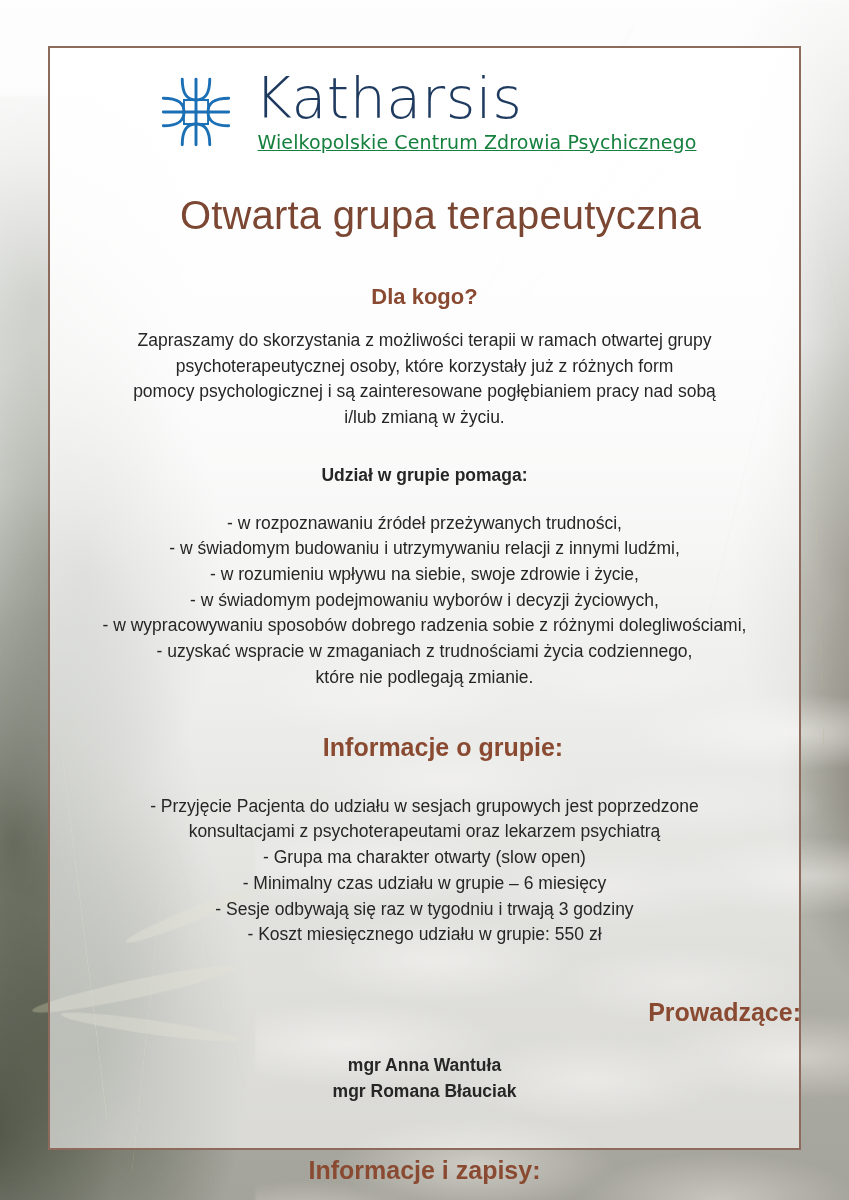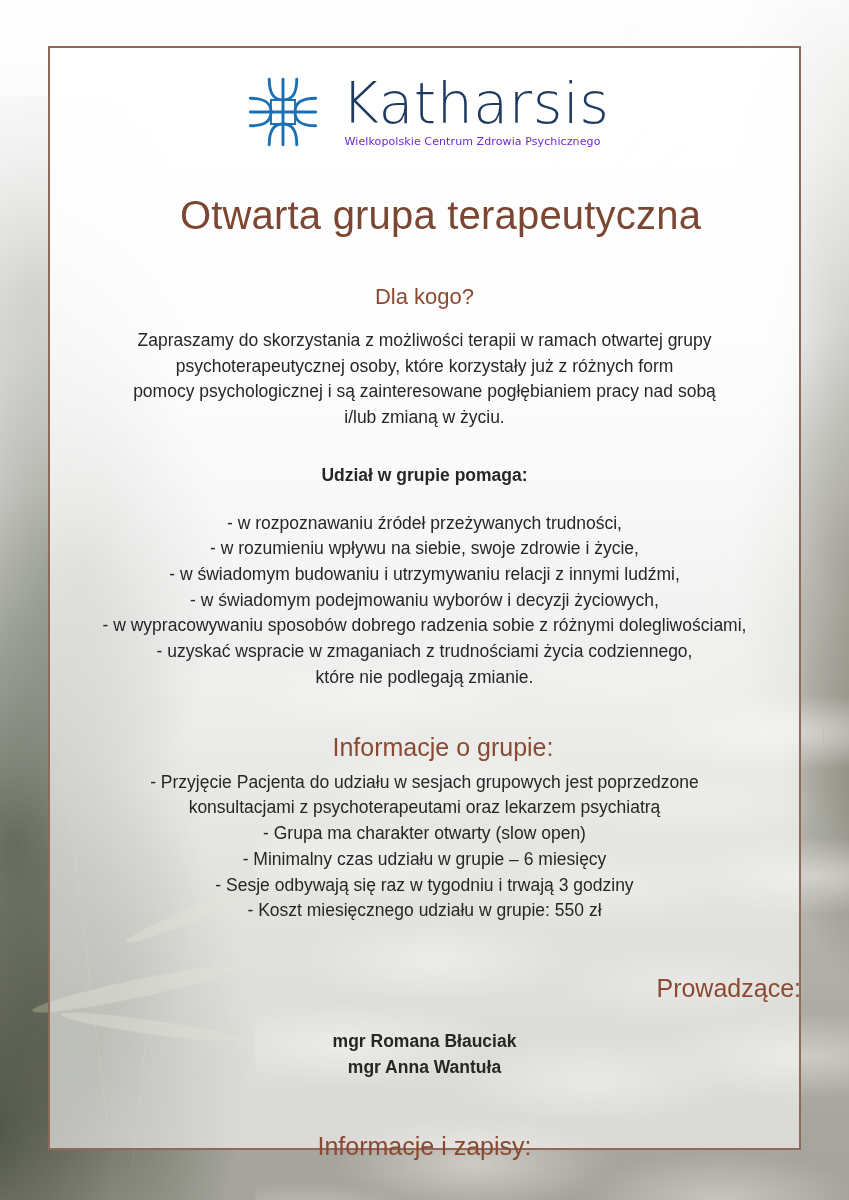--- a/index.html
+++ b/index.html
@@ -214,62 +214,63 @@
   .brand {
     font-family: "DejaVu Sans", sans-serif;
     font-size: 57px;
     font-weight: 300;
     letter-spacing: .5px;
     color: #1e3a5f;
     line-height: .96;
   }
   .tagline {
     font-family: "DejaVu Sans", sans-serif;
-    font-size: 11px;
+    font-size: 19px;
     font-weight: 400;
     letter-spacing: .1px;
-    color: #6d28d9;
+    color: #15803d;
     margin-top: 5px;
     padding-left: 3px;
+    text-decoration: underline;
   }
 
   
   .headline {
     margin-top: 38px;
     font-size: 40px;
     font-weight: 400;
     color: #7b4632;
     letter-spacing: .2px;
     padding-left: 32px;
   }
 
   
   .sec-head {
     color: #8a4a31;
-    font-weight: normal;
+    font-weight: bold;
   }
   .h-small  { font-size: 22px; }
   .h-medium { font-size: 25px; }
 
   
   .body-text {
     color: #262626;
     font-size: 17.5px;
     line-height: 1.47;
   }
   .body-text.bold { font-weight: bold; }
 
   .blk { padding: 0 24px; }
 
   .m-dlakogo     { margin-top: 46px; }
   .m-para1       { margin-top: 18px; }
   .m-udzial      { margin-top: 32px; }
   .m-list1       { margin-top: 22px; }
   .m-infogrupie  { margin-top: 42px; padding-left: 37px; }
-  .m-list2       { margin-top: 8px; }
+  .m-list2       { margin-top: 32px; }
   .m-prowadzace  { margin-top: 50px; text-align: right; }
   .m-leaders     { margin-top: 26px; }
   .m-zapisy      { margin-top: 52px; }
 
   .line { display: block; }
 </style>
 </head>
 <body>
 
 <div class="poster">
@@ -328,40 +329,40 @@
     <div class="body-text blk m-para1">
       <span class="line">Zapraszamy do skorzystania z możliwości terapii w ramach otwartej grupy</span>
       <span class="line">psychoterapeutycznej osoby, które korzystały już z różnych form</span>
       <span class="line">pomocy psychologicznej i są zainteresowane pogłębianiem pracy nad sobą</span>
       <span class="line">i/lub zmianą w życiu.</span>
     </div>
 
     <div class="body-text bold m-udzial">Udział w grupie pomaga:</div>
     <div class="body-text blk m-list1">
       <span class="line">- w rozpoznawaniu źródeł przeżywanych trudności,</span>
+      <span class="line">- w świadomym budowaniu i utrzymywaniu relacji z innymi ludźmi,</span>
       <span class="line">- w rozumieniu wpływu na siebie, swoje zdrowie i życie,</span>
-      <span class="line">- w świadomym budowaniu i utrzymywaniu relacji z innymi ludźmi,</span>
       <span class="line">- w świadomym podejmowaniu wyborów i decyzji życiowych,</span>
       <span class="line">- w wypracowywaniu sposobów dobrego radzenia sobie z różnymi dolegliwościami,</span>
       <span class="line">- uzyskać wspracie w zmaganiach z trudnościami życia codziennego,</span>
       <span class="line">które nie podlegają zmianie.</span>
     </div>
 
     <div class="sec-head h-medium m-infogrupie">Informacje o grupie:</div>
     <div class="body-text blk m-list2">
       <span class="line">- Przyjęcie Pacjenta do udziału w sesjach grupowych jest poprzedzone</span>
       <span class="line">konsultacjami z psychoterapeutami oraz lekarzem psychiatrą</span>
       <span class="line">- Grupa ma charakter otwarty (slow open)</span>
       <span class="line">- Minimalny czas udziału w grupie – 6 miesięcy</span>
       <span class="line">- Sesje odbywają się raz w tygodniu i trwają 3 godziny</span>
       <span class="line">- Koszt miesięcznego udziału w grupie: 550 zł</span>
     </div>
 
     <div class="sec-head h-medium m-prowadzace">Prowadzące:</div>
     <div class="body-text bold m-leaders">
+      <span class="line">mgr Anna Wantuła</span>
       <span class="line">mgr Romana Błauciak</span>
-      <span class="line">mgr Anna Wantuła</span>
     </div>
 
     <div class="sec-head h-medium m-zapisy">Informacje i zapisy:</div>
 
   </div>
 </div>
 
 </body></html>

